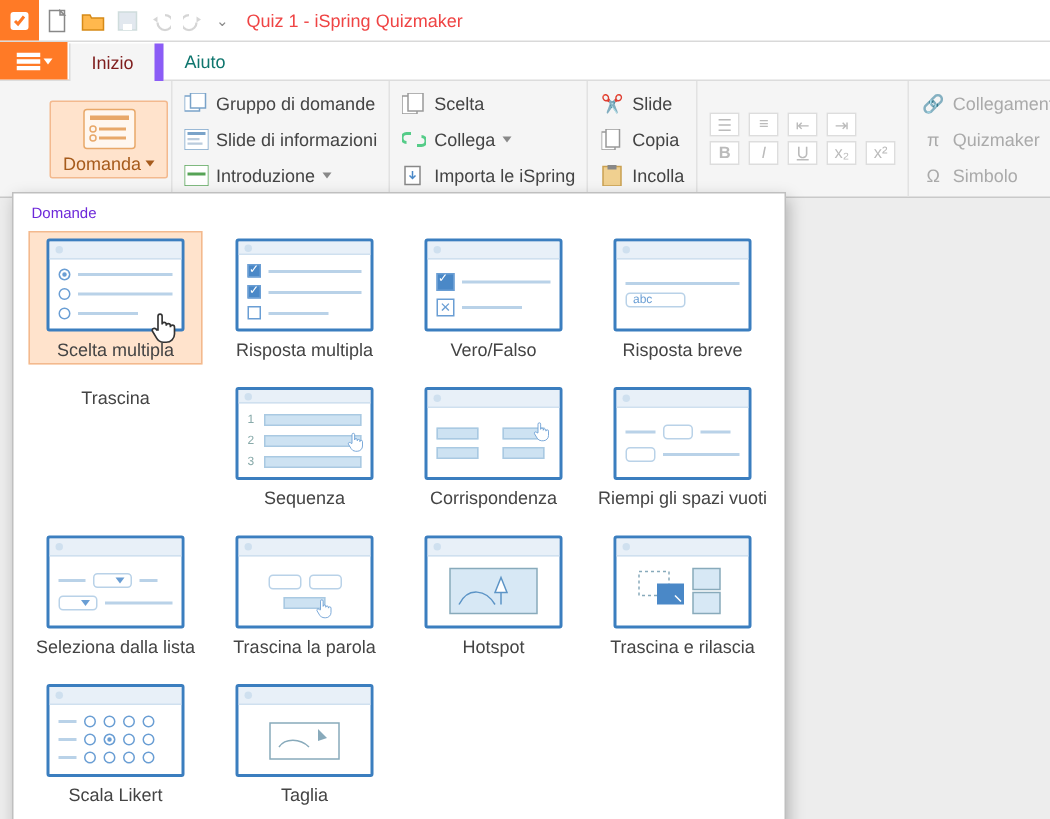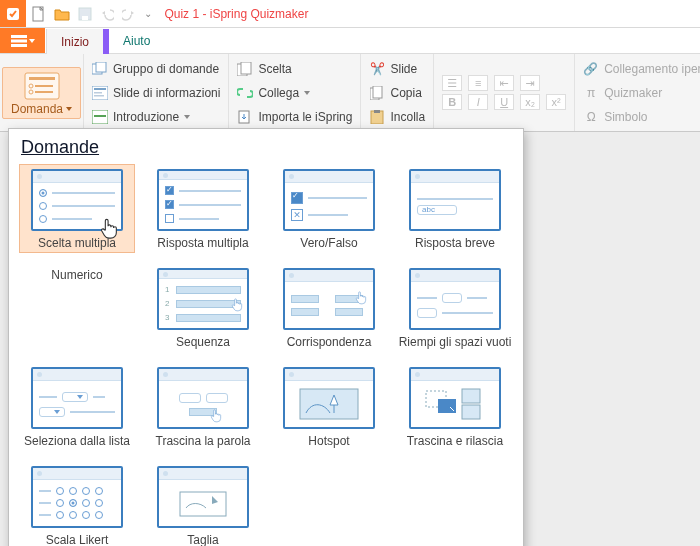--- a/index.html
+++ b/index.html
@@ -16,36 +16,36 @@
   
   .tabrow { height: 26px; background: #fff; display: flex; align-items: stretch; border-bottom: 1px solid #dcdcdc; }
   .filetab { width: 46px; background: #ff7a26; color: #fff; display: flex; align-items: center; justify-content: center; gap: 2px; border-right: 1px solid #fff; }
   .tab { padding: 0 14px; display: flex; align-items: center; font-size: 12px; color: #0f766e; border-right: 1px solid transparent; position: relative; }
   .tab.active { color: #7f1d1d; border-left: 1px solid #dcdcdc; border-right: 6px solid #8b5cf6; background: #f5f5f5; top: 1px; }
   .tab.active::after { content:""; position:absolute; bottom:-1px; left:0; right:0; height:1px; background:#f5f5f5;}
 
   
   .ribbon { height: 78px; background: #f5f5f5; border-bottom: 1px solid #c9c9c9; display: flex; align-items: stretch; position: relative; }
   .rgroup { display: flex; flex-direction: column; padding: 4px 8px; gap: 3px; border-right: 1px solid #e2e2e2; height: 100%; justify-content: center; }
-  .rgroup.big { flex-direction: column; align-items: center; justify-content: center; padding: 4px 2px; }
+  .rgroup.big { flex-direction: column; align-items: center; justify-content: center; padding: 4px 2px; margin-left: 31px; }
   .rbtn { display: flex; align-items: center; gap: 5px; font-size: 12px; color: #444; height: 22px; white-space: nowrap; }
   .rbtn.disabled, .rgroup.disabled .rbtn { color: #aaa; }
   .domanda-btn { display: flex; flex-direction: column; align-items: center; justify-content: center; background: #ffe3cc; border: 1px solid #f3b98e; border-radius: 2px; padding: 4px 8px 2px; }
   .domanda-btn .lbl { font-size: 12px; color: #a65b1c; margin-top: 2px; display:flex; align-items:center; gap:3px;}
   .ricon { width: 16px; height: 16px; display: inline-flex; align-items: center; justify-content: center; }
   .caret { width:0; height:0; border-left:3px solid transparent; border-right:3px solid transparent; border-top:4px solid currentColor; display:inline-block;}
   .fmt-row { display:flex; gap:6px; }
   .fmt { width:20px; height:16px; border:1px solid #ddd; display:flex; align-items:center; justify-content:center; color:#bbb; font-size:11px; background:#fff;}
   
   
   .stage { position:absolute; top:132px; left:0; right:0; bottom:0; background:#ededed; }
 
   
   .dropdown { position: absolute; left: 8px; top: 128px; width: 516px; background: #fff; border: 1px solid #bfbfbf; box-shadow: 2px 4px 10px rgba(0,0,0,0.25); padding: 6px 10px 12px; }
-  .dd-title { font-size: 18px; color: #0f172a; padding: 2px 0 6px 2px; text-decoration: underline; }
+  .dd-title { font-size: 10px; color: #6d28d9; padding: 2px 0 6px 2px; }
   .grid { display: grid; grid-template-columns: repeat(4, 1fr); gap: 10px 10px; }
   .item { display: flex; flex-direction: column; align-items: center; gap: 5px; cursor: default; padding: 4px 0 2px; border:1px solid transparent;}
   .item.hover { background: #ffe3cc; border:1px solid #f3b98e;}
   .item .label { font-size: 12px; color: #444; text-align: center; white-space: nowrap; }
   .thumb { width: 92px; height: 62px; border: 2px solid #3b7ebf; border-radius: 2px; background: #fff; display: flex; flex-direction: column; overflow: hidden; }
   .thumb .tbar { height: 12px; background: #e8f0f8; border-bottom: 1px solid #cfe0ef; display:flex; align-items:center; padding-left:4px; gap:3px;}
   .dot { width:5px; height:5px; border-radius:50%; background:#cfe0ef;}
   .thumb .body { flex: 1; padding: 6px; display: flex; flex-direction: column; gap: 5px; justify-content: center; }
   .row { display: flex; align-items: center; gap: 5px; }
   .radio { width: 8px; height: 8px; border: 1px solid #6a9ed4; border-radius: 50%; }
@@ -354,21 +354,21 @@
             </div>
           <div class="row">
               <span class="pill" style="width:40px">abc</span>
             </div>
         </div>
         </div>
       <div class="label">Risposta breve</div>
     </div>
 
     <div class="item">
-      <div class="label">Numerico</div>
+      <div class="label">Trascina</div>
     </div>
 
     <div class="item">
       <div class="thumb">
           <div class="tbar">
             <span class="dot"></span>
           </div>
         <div class="body">
           <div class="row">
               <span class="seq-n">1</span>

